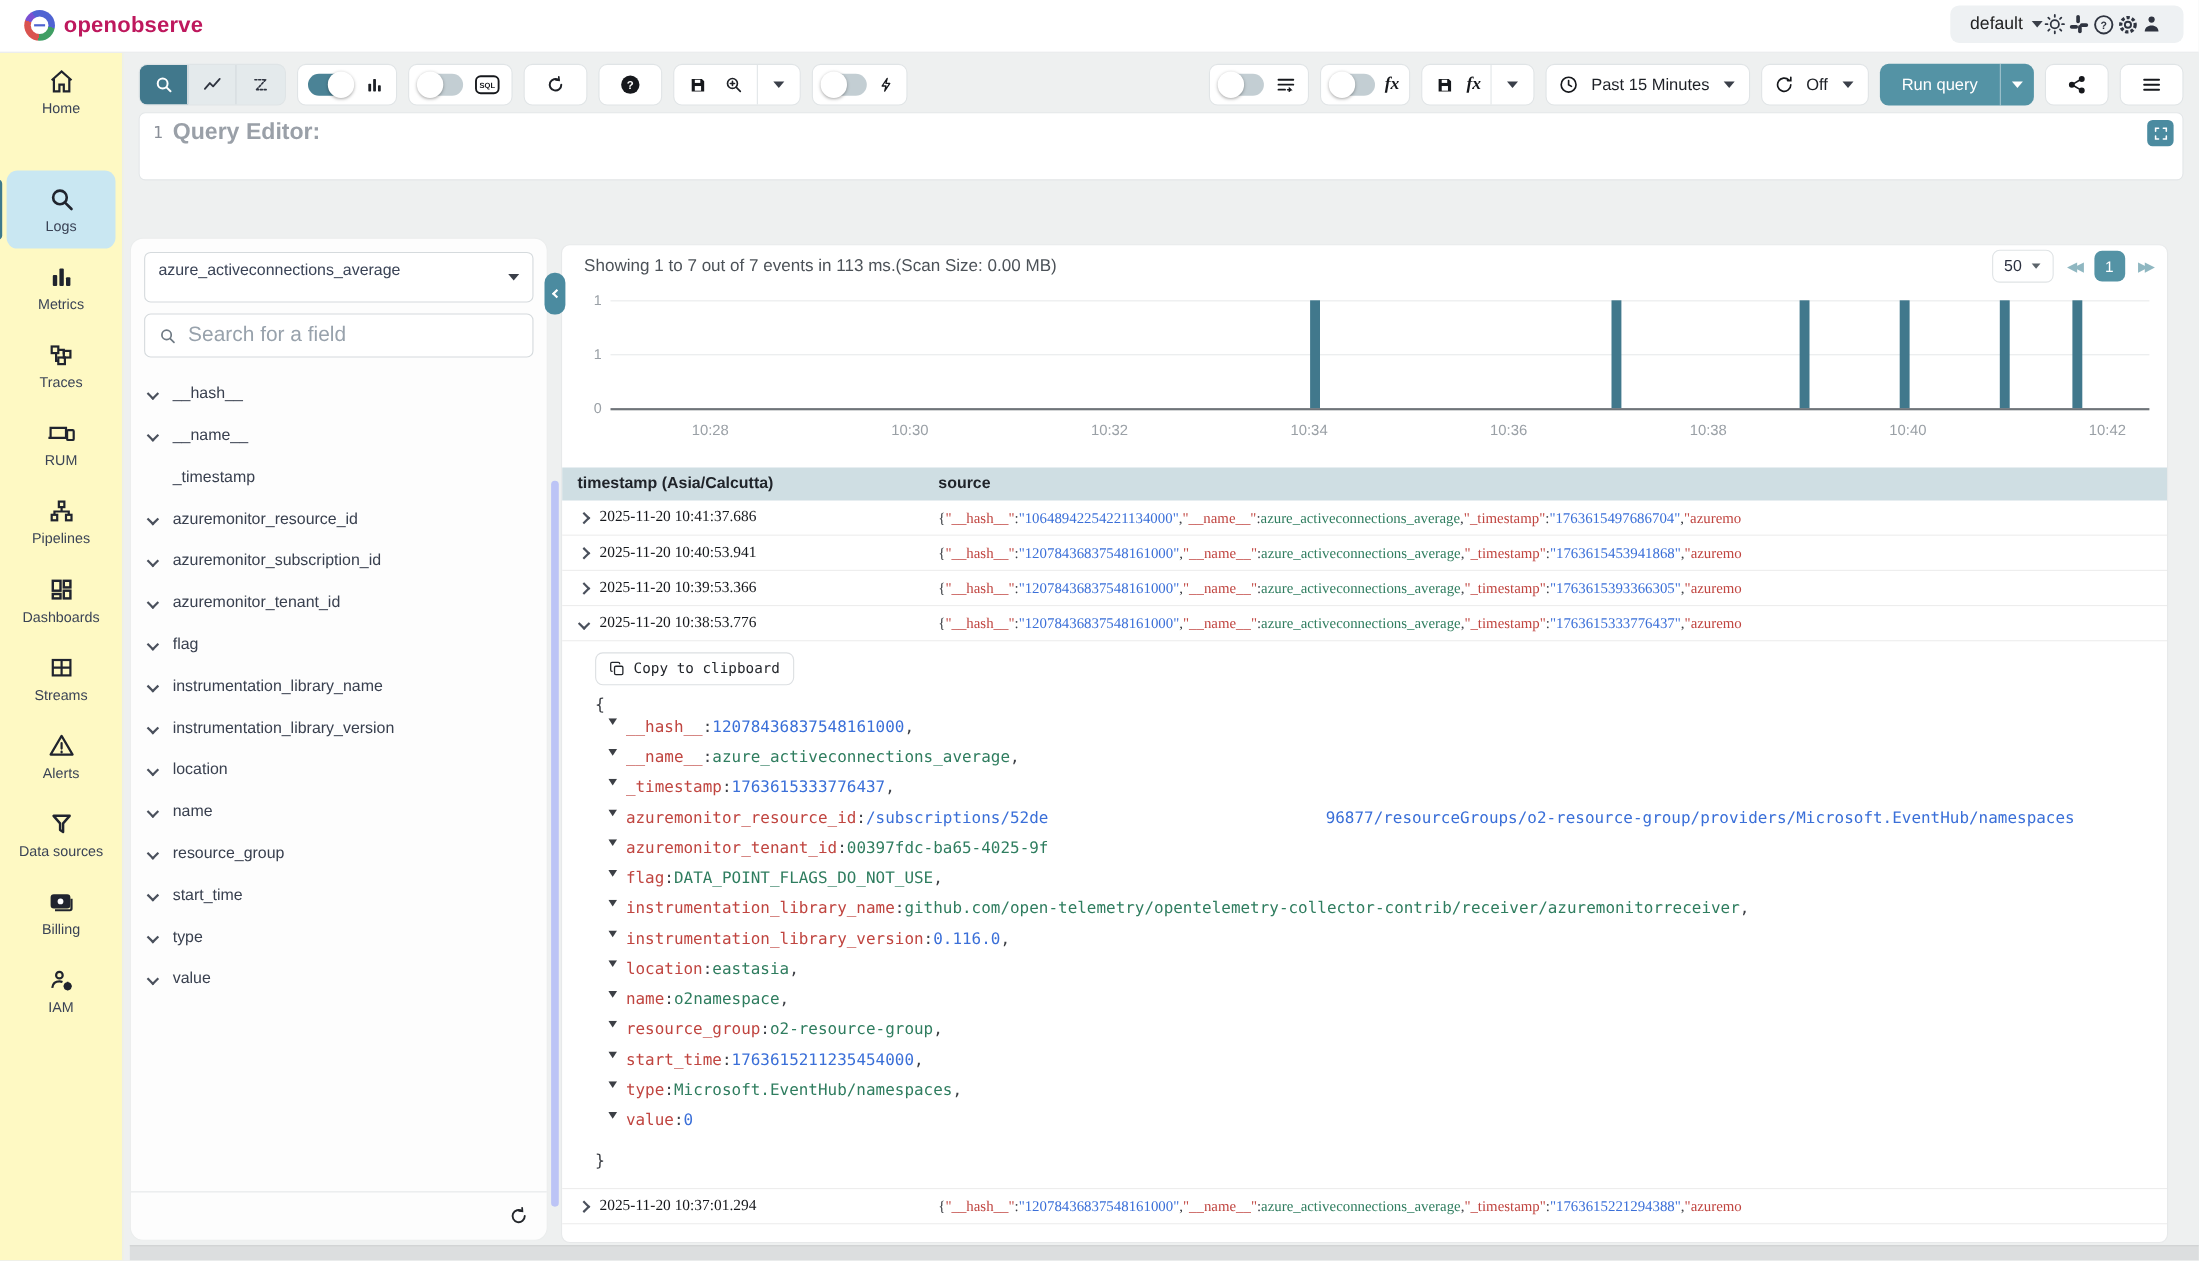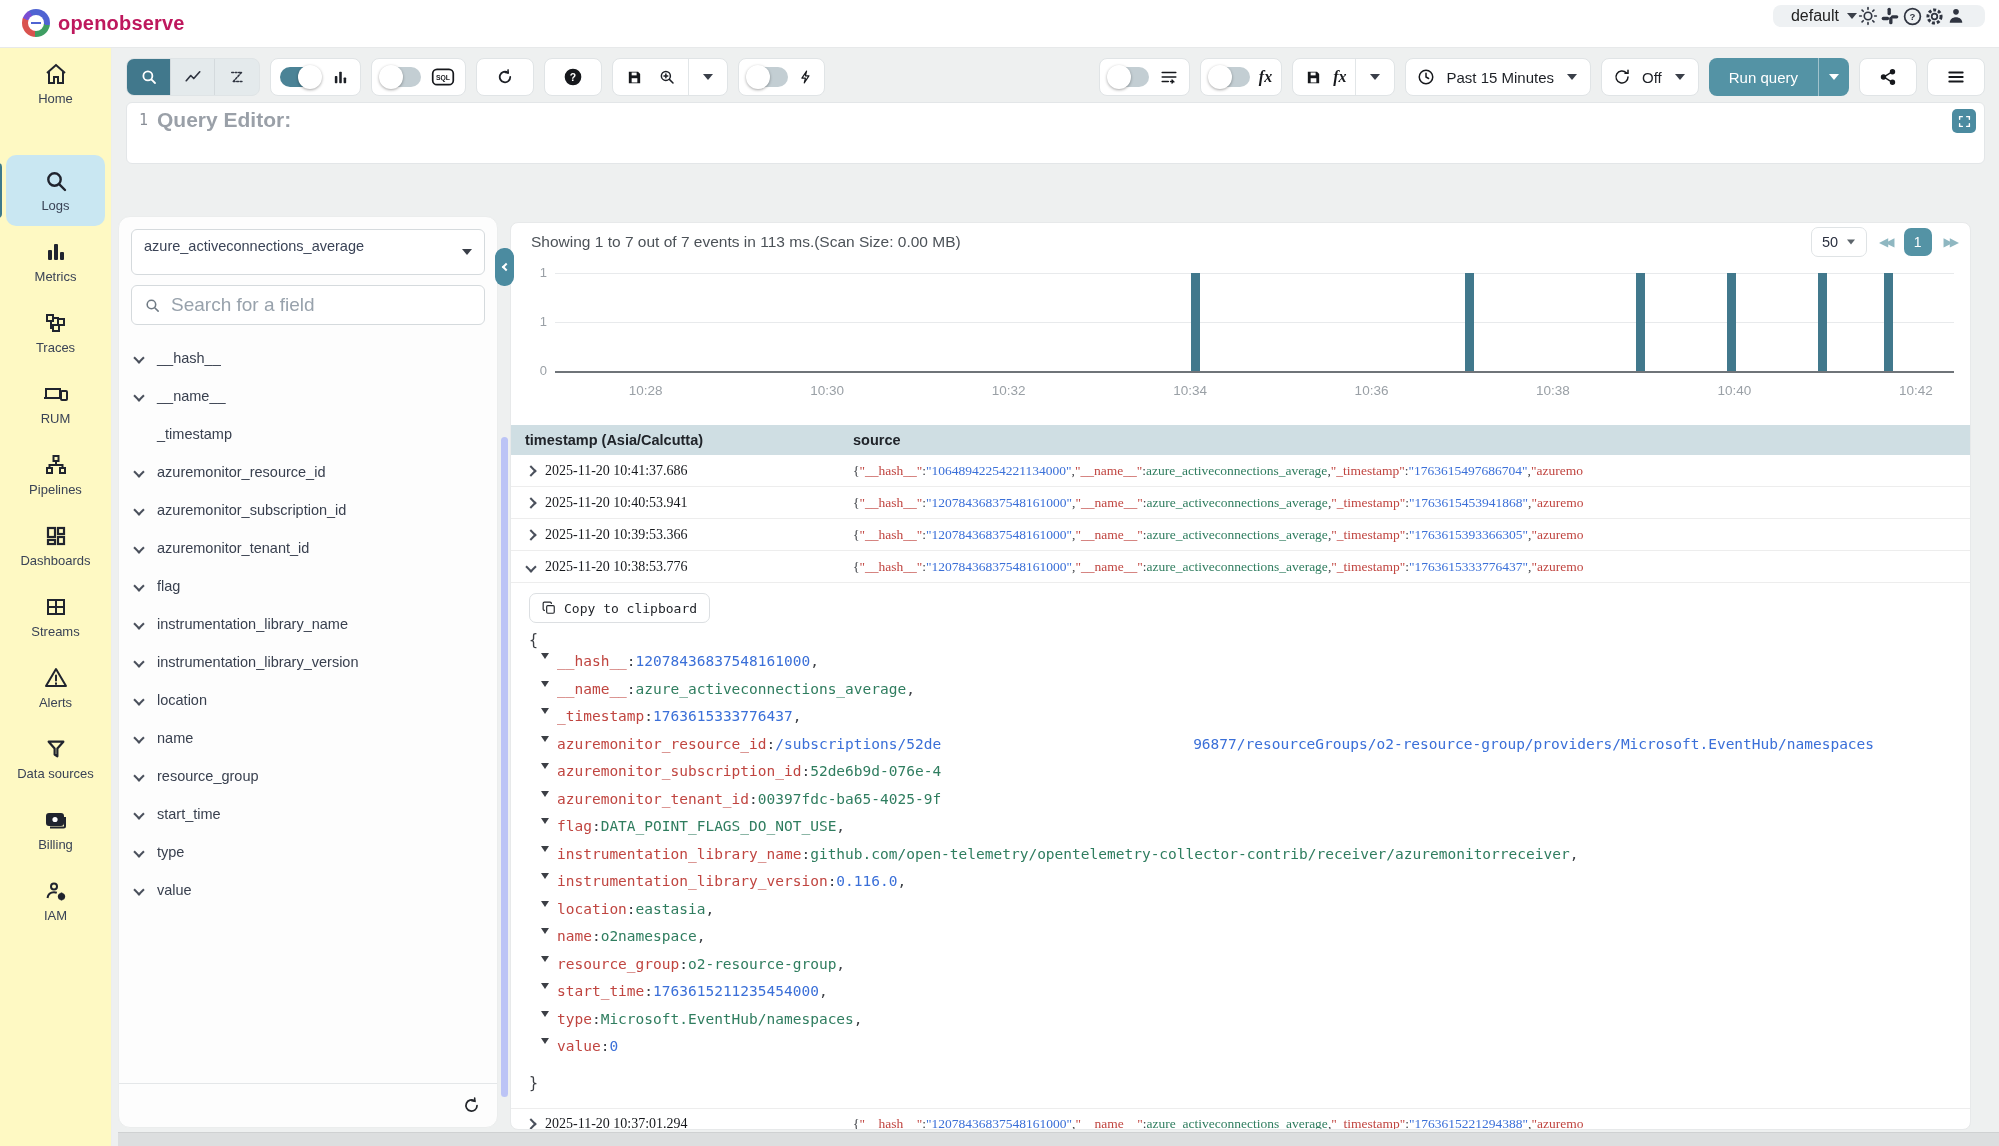--- a/index.html
+++ b/index.html
@@ -8,21 +8,21 @@
   .app { position:relative; width:1999px; height:1146px; background:#eef0f0; overflow:hidden; }
 
   
   .header { position:absolute; top:0; left:0; right:0; height:48px; background:#fff; border-bottom:1px solid #e7e9ea; z-index:5; }
   .brand { position:absolute; left:22px; top:9px; display:flex; align-items:center; gap:8px; }
   .logo { width:28px; height:28px; border-radius:50%;
     background:conic-gradient(from -30deg,#4f63d2 0 130deg,#3f9e63 130deg 215deg,#d9534f 215deg 320deg,#7a4fd2 320deg 360deg); position:relative; }
   .logo::after { content:""; position:absolute; inset:6px; background:#fff; border-radius:50%; }
   .logo::before { content:""; position:absolute; left:9px; top:13px; width:10px; height:2px; background:#4f63d2; z-index:1; }
   .brand-name { font-size:20px; font-weight:bold; color:#be185d; letter-spacing:.2px; }
-  .header-right { position:absolute; right:14px; top:5px; height:22px; display:flex; align-items:center; background:#eef1f3; border-radius:8px; padding:0 18px; }
+  .header-right { position:absolute; right:14px; top:5px; height:34px; display:flex; align-items:center; background:#eef1f3; border-radius:8px; padding:0 18px; }
   .org-select { display:flex; align-items:center; gap:8px; font-size:16px; color:#222; cursor:pointer; }
   .hicon { width:22px; height:22px; display:flex; align-items:center; justify-content:center; color:#2f3440; }
 
   
   .caret-down { width:0; height:0; border-left:5px solid transparent; border-right:5px solid transparent; border-top:6px solid #3a3f49; display:inline-block; }
   .chev { display:inline-block; width:8px; height:8px; border-right:2px solid #4a505c; border-bottom:2px solid #4a505c; }
   .chev.down { transform:rotate(45deg); }
   .chev.right { transform:rotate(-45deg); }
 
   
@@ -103,21 +103,21 @@
   .tableblock { margin-top:14px; }
   .thead { height:30px; background:#cfdee3; display:flex; align-items:center; font-size:14.5px; font-weight:bold; color:#20242a; }
   .th-ts { padding-left:14px; width:342px; flex:0 0 342px; }
   .log-row { height:32px; display:flex; align-items:center; border-bottom:1px solid #ededed; font-family:Liberation Serif, serif; cursor:pointer; }
   .cell-ts { flex:0 0 342px; width:342px; display:flex; align-items:center; gap:10px; padding-left:16px; font-size:14px; color:#16181c; white-space:nowrap; }
   .cell-src { flex:1; overflow:hidden; white-space:nowrap; font-size:13.5px; }
   .jk { color:#c04540; } .jn { color:#3a6fd8; } .js { color:#2f7d5f; } .jp { color:#3c3f45; }
   .gap { display:inline-block; width:252px; }
 
   
-  .detail { border-bottom:1px solid #ededed; padding:10px 0 12px 0; font-family:"DejaVu Sans Mono", monospace; }
+  .detail { border-bottom:1px solid #ededed; padding:10px 0 12px 12px; font-family:"DejaVu Sans Mono", monospace; }
   .copy-btn { margin-left:18px; height:30px; border:1px solid #dcdfe2; border-radius:7px; background:#fff; display:inline-flex; align-items:center; gap:8px; padding:0 12px; font-family:"DejaVu Sans Mono", monospace; font-size:13px; color:#23262b; cursor:pointer; }
   .brace { margin-left:18px; font-size:15px; color:#3c3f45; line-height:26px; margin-top:4px; }
   .jline { display:flex; align-items:flex-start; gap:8px; margin-left:30px; height:27.5px; font-size:14.5px; white-space:nowrap; overflow:hidden; }
   .jcaret { width:0; height:0; border-left:4.5px solid transparent; border-right:4.5px solid transparent; border-top:6px solid #3c3f45; flex:0 0 auto; }
 
   svg { display:block; }
 </style>
 </head>
 <body>
 
@@ -646,23 +646,20 @@
               <span class="jcaret"></span>
               <span><span class="jk">__name__</span><span class="jp">:</span><span class="js">azure_activeconnections_average</span><span class="jp">,</span></span>
             </div><div class="jline">
               <span class="jcaret"></span>
               <span><span class="jk">_timestamp</span><span class="jp">:</span><span class="jn">1763615333776437</span><span class="jp">,</span></span>
             </div><div class="jline">
               <span class="jcaret"></span>
               <span><span class="jk">azuremonitor_resource_id</span><span class="jp">:</span><span class="jn">/subscriptions/52de</span><span class="gap"></span><span class="jn">96877/resourceGroups/o2-resource-group/providers/Microsoft.EventHub/namespaces</span></span>
             </div><div class="jline">
               <span class="jcaret"></span>
-              <span><span class="jk">azuremonitor_subscription_id</span><span class="jp">:</span><span class="js">52de6b9d-076e-4</span></span>
-            </div><div class="jline">
-              <span class="jcaret"></span>
               <span><span class="jk">azuremonitor_tenant_id</span><span class="jp">:</span><span class="js">00397fdc-ba65-4025-9f</span></span>
             </div><div class="jline">
               <span class="jcaret"></span>
               <span><span class="jk">flag</span><span class="jp">:</span><span class="js">DATA_POINT_FLAGS_DO_NOT_USE</span><span class="jp">,</span></span>
             </div><div class="jline">
               <span class="jcaret"></span>
               <span><span class="jk">instrumentation_library_name</span><span class="jp">:</span><span class="js">github.com/open-telemetry/opentelemetry-collector-contrib/receiver/azuremonitorreceiver</span><span class="jp">,</span></span>
             </div><div class="jline">
               <span class="jcaret"></span>
               <span><span class="jk">instrumentation_library_version</span><span class="jp">:</span><span class="jn">0.116.0</span><span class="jp">,</span></span>

